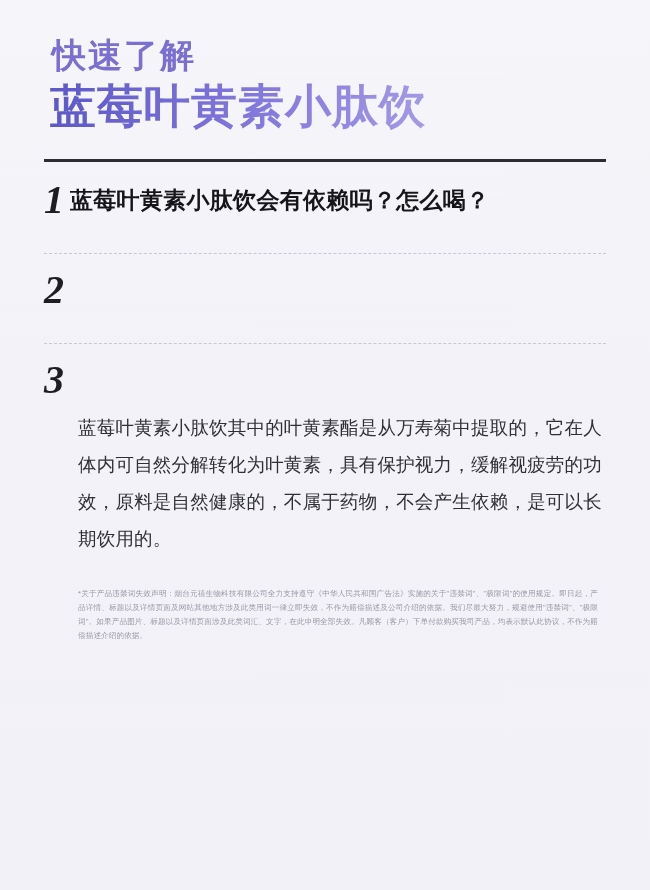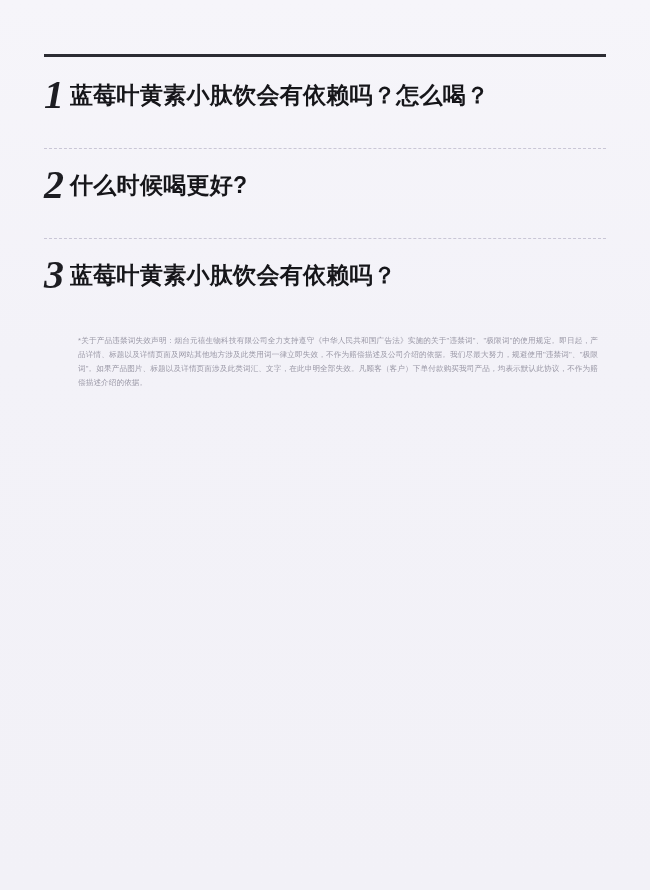--- a/index.html
+++ b/index.html
@@ -100,43 +100,46 @@
     color: #9a98a6;
     text-align: justify;
     letter-spacing: 0.1px;
   }
 </style>
 </head>
 <body>
 
 <div class="page">
 
+  <div class="header">
+    <div class="kicker">快速了解</div>
+    <div class="title">蓝莓叶黄素小肽饮</div>
+  </div>
 
   <div class="rule"></div>
 
   <div class="qa">
     <div class="qa-head">
       <div class="qa-num">1</div>
       <div class="qa-q">蓝莓叶黄素小肽饮会有依赖吗？怎么喝？</div>
     </div>
   </div>
 
   <hr class="divider">
 
   <div class="qa">
     <div class="qa-head">
       <div class="qa-num">2</div>
-      <div class="qa-q">什么时候喝更好?</div>
     </div>
   </div>
 
   <hr class="divider">
 
   <div class="qa">
     <div class="qa-head">
       <div class="qa-num">3</div>
-      <div class="qa-q">蓝莓叶黄素小肽饮会有依赖吗？</div>
     </div>
+    <div class="qa-a">蓝莓叶黄素小肽饮其中的叶黄素酯是从万寿菊中提取的，它在人体内可自然分解转化为叶黄素，具有保护视力，缓解视疲劳的功效，原料是自然健康的，不属于药物，不会产生依赖，是可以长期饮用的。</div>
   </div>
 
   <div class="disclaimer">*关于产品违禁词失效声明：烟台元禧生物科技有限公司全力支持遵守《中华人民共和国广告法》实施的关于"违禁词"、"极限词"的使用规定。即日起，产品详情、标题以及详情页面及网站其他地方涉及此类用词一律立即失效，不作为赔偿描述及公司介绍的依据。我们尽最大努力，规避使用"违禁词"、"极限词"。如果产品图片、标题以及详情页面涉及此类词汇、文字，在此申明全部失效。凡顾客（客户）下单付款购买我司产品，均表示默认此协议，不作为赔偿描述介绍的依据。</div>
 
 </div>
 
 </body></html>

